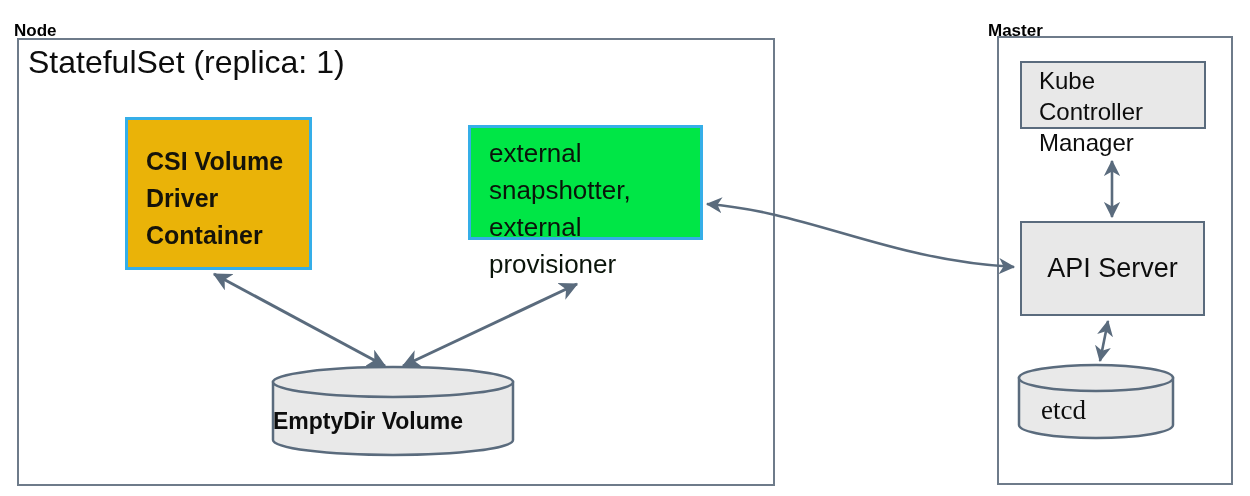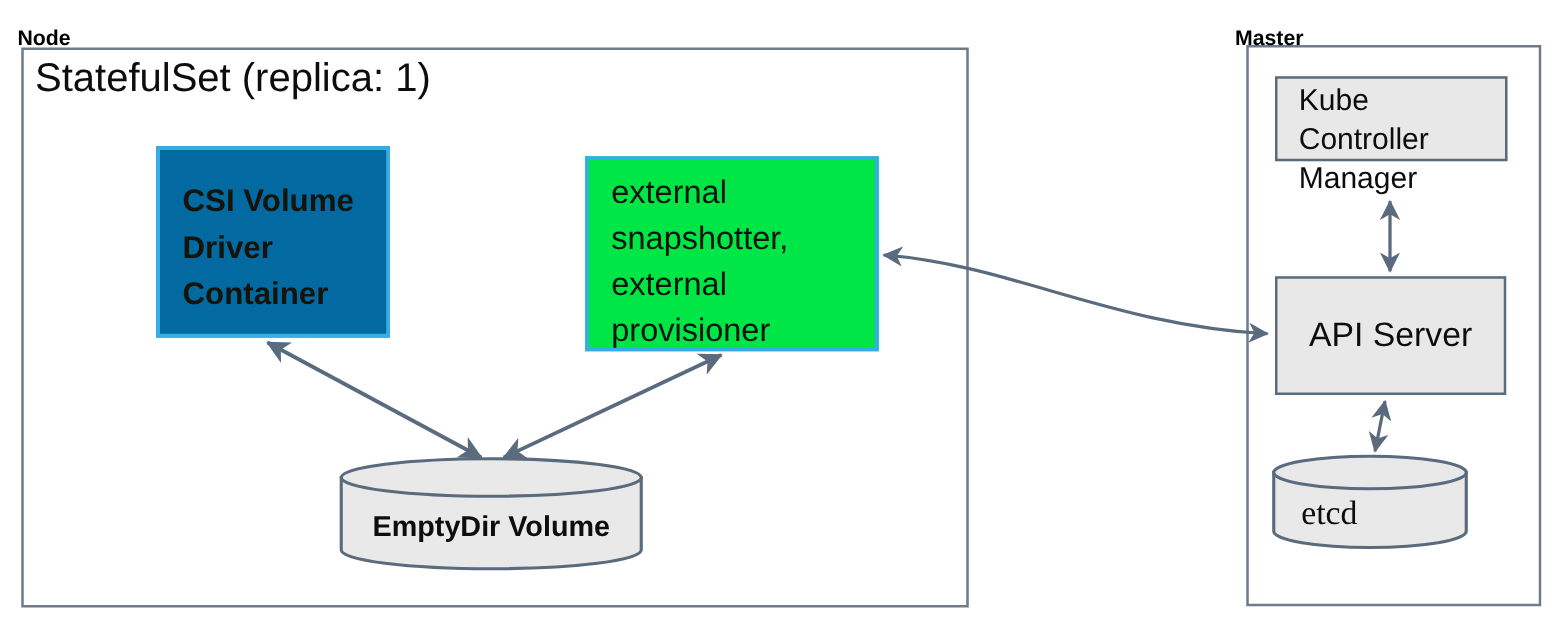--- a/index.html
+++ b/index.html
@@ -32,34 +32,34 @@
 
   .statefulset-title {
     font-size: 32px;
     color: #0d0d0d;
     z-index: 6;
   }
 
   .csi-box {
     left: 125px; top: 117px;
     width: 187px; height: 153px;
-    background: #0369a1;
+    background: #eab308;
     border: 3px solid #35aee8;
     box-sizing: border-box;
     z-index: 2;
     padding: 23px 0 0 18px;
     font-size: 25px;
     line-height: 37px;
     font-weight: 600;
     color: #15130a;
   }
 
   .sidecar-box {
     left: 468px; top: 125px;
-    width: 235px; height: 156px;
+    width: 235px; height: 115px;
     background: #00e646;
     border: 3px solid #35aee8;
     box-sizing: border-box;
     z-index: 2;
     padding: 7px 0 0 18px;
     font-size: 26px;
     line-height: 37px;
     font-weight: 400;
     color: #0a140a;
   }
@@ -68,21 +68,21 @@
     left: 320px; top: 288px;
     font-size: 26px;
     font-weight: bold;
     color: #000000;
     z-index: 6;
   }
 
   .cyl-label {
     z-index: 6;
     color: #0d0d0d;
-    text-align: center;
+    text-align: left;
   }
   .emptydir-label {
     left: 273px; top: 408px; width: 240px;
     font-size: 23px;
     font-weight: 600;
   }
   .etcd-label {
     left: 1041px; top: 395px; width: 80px;
     font-size: 27px;
     font-weight: 400;

